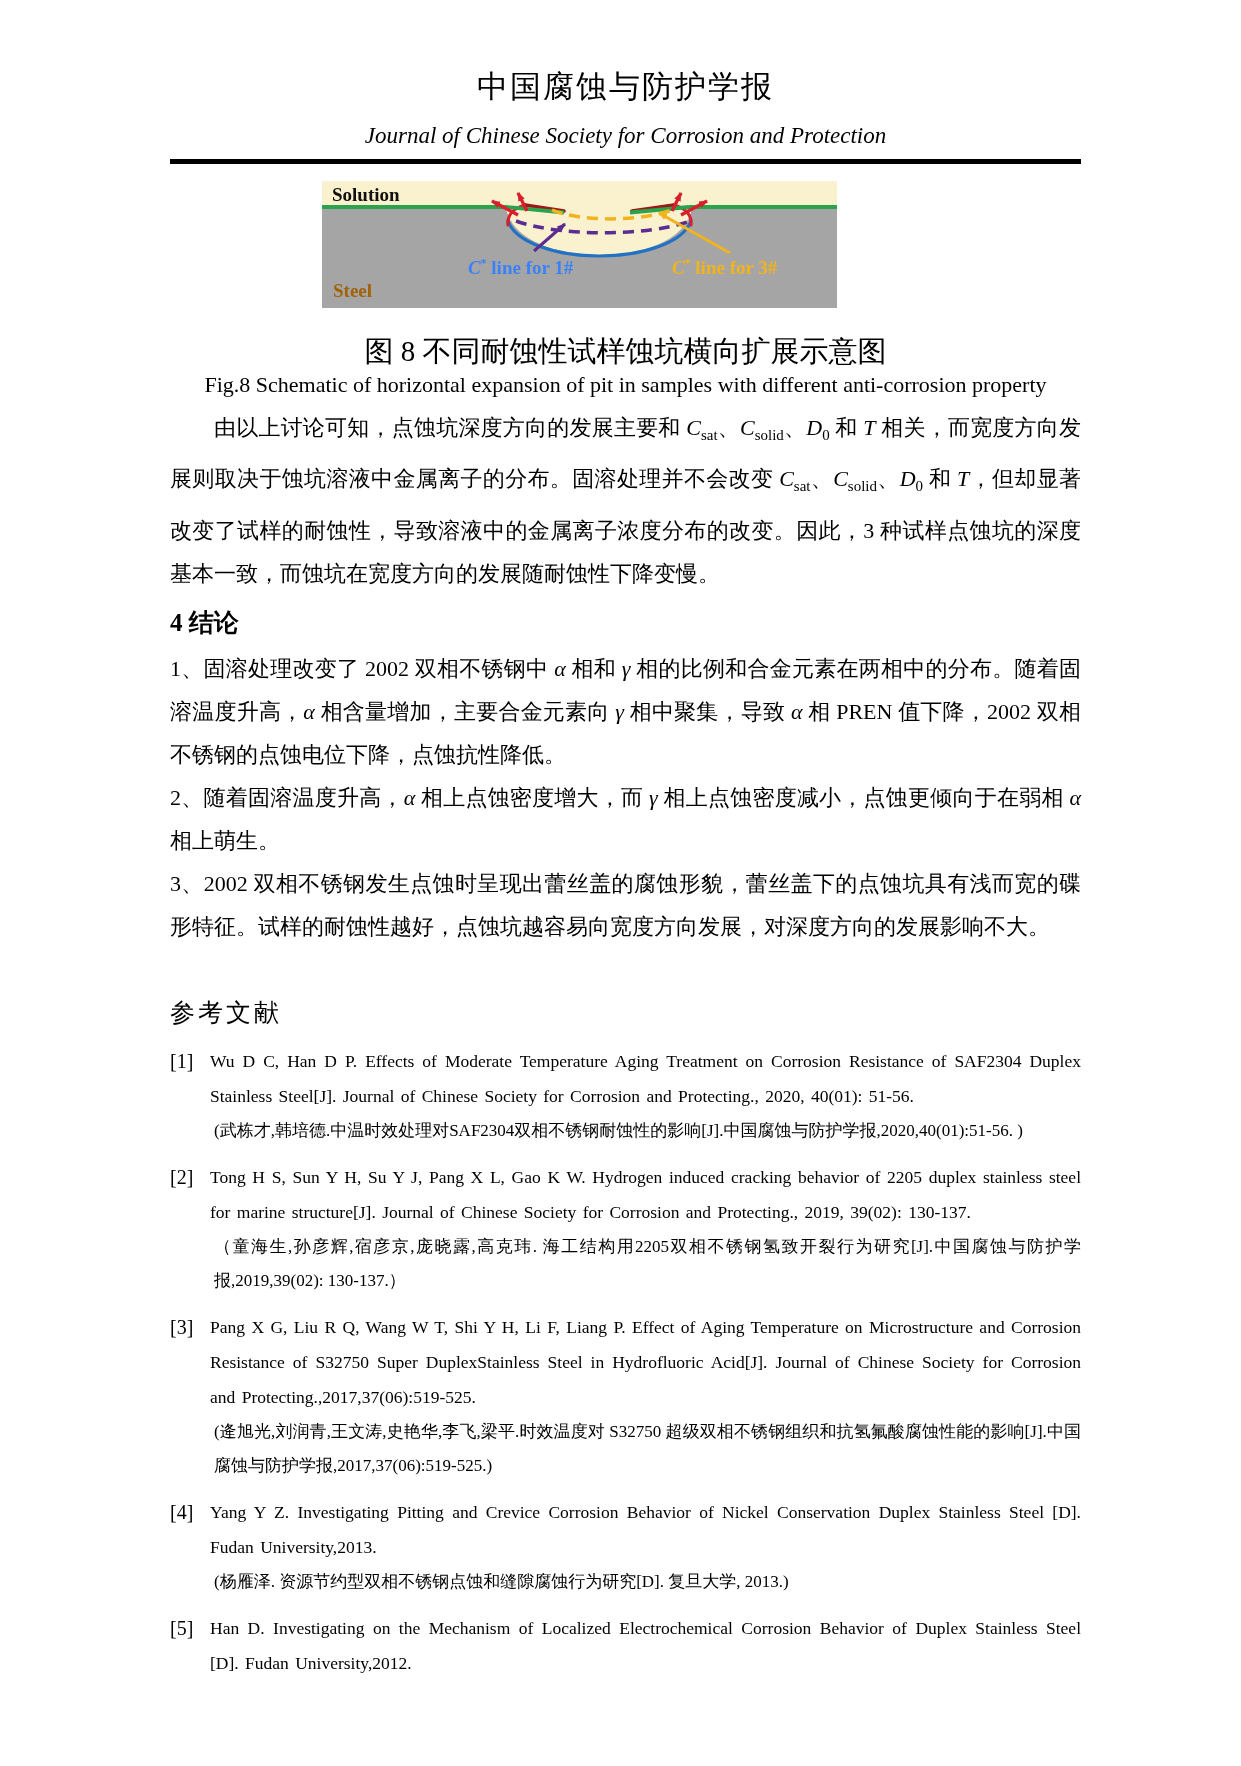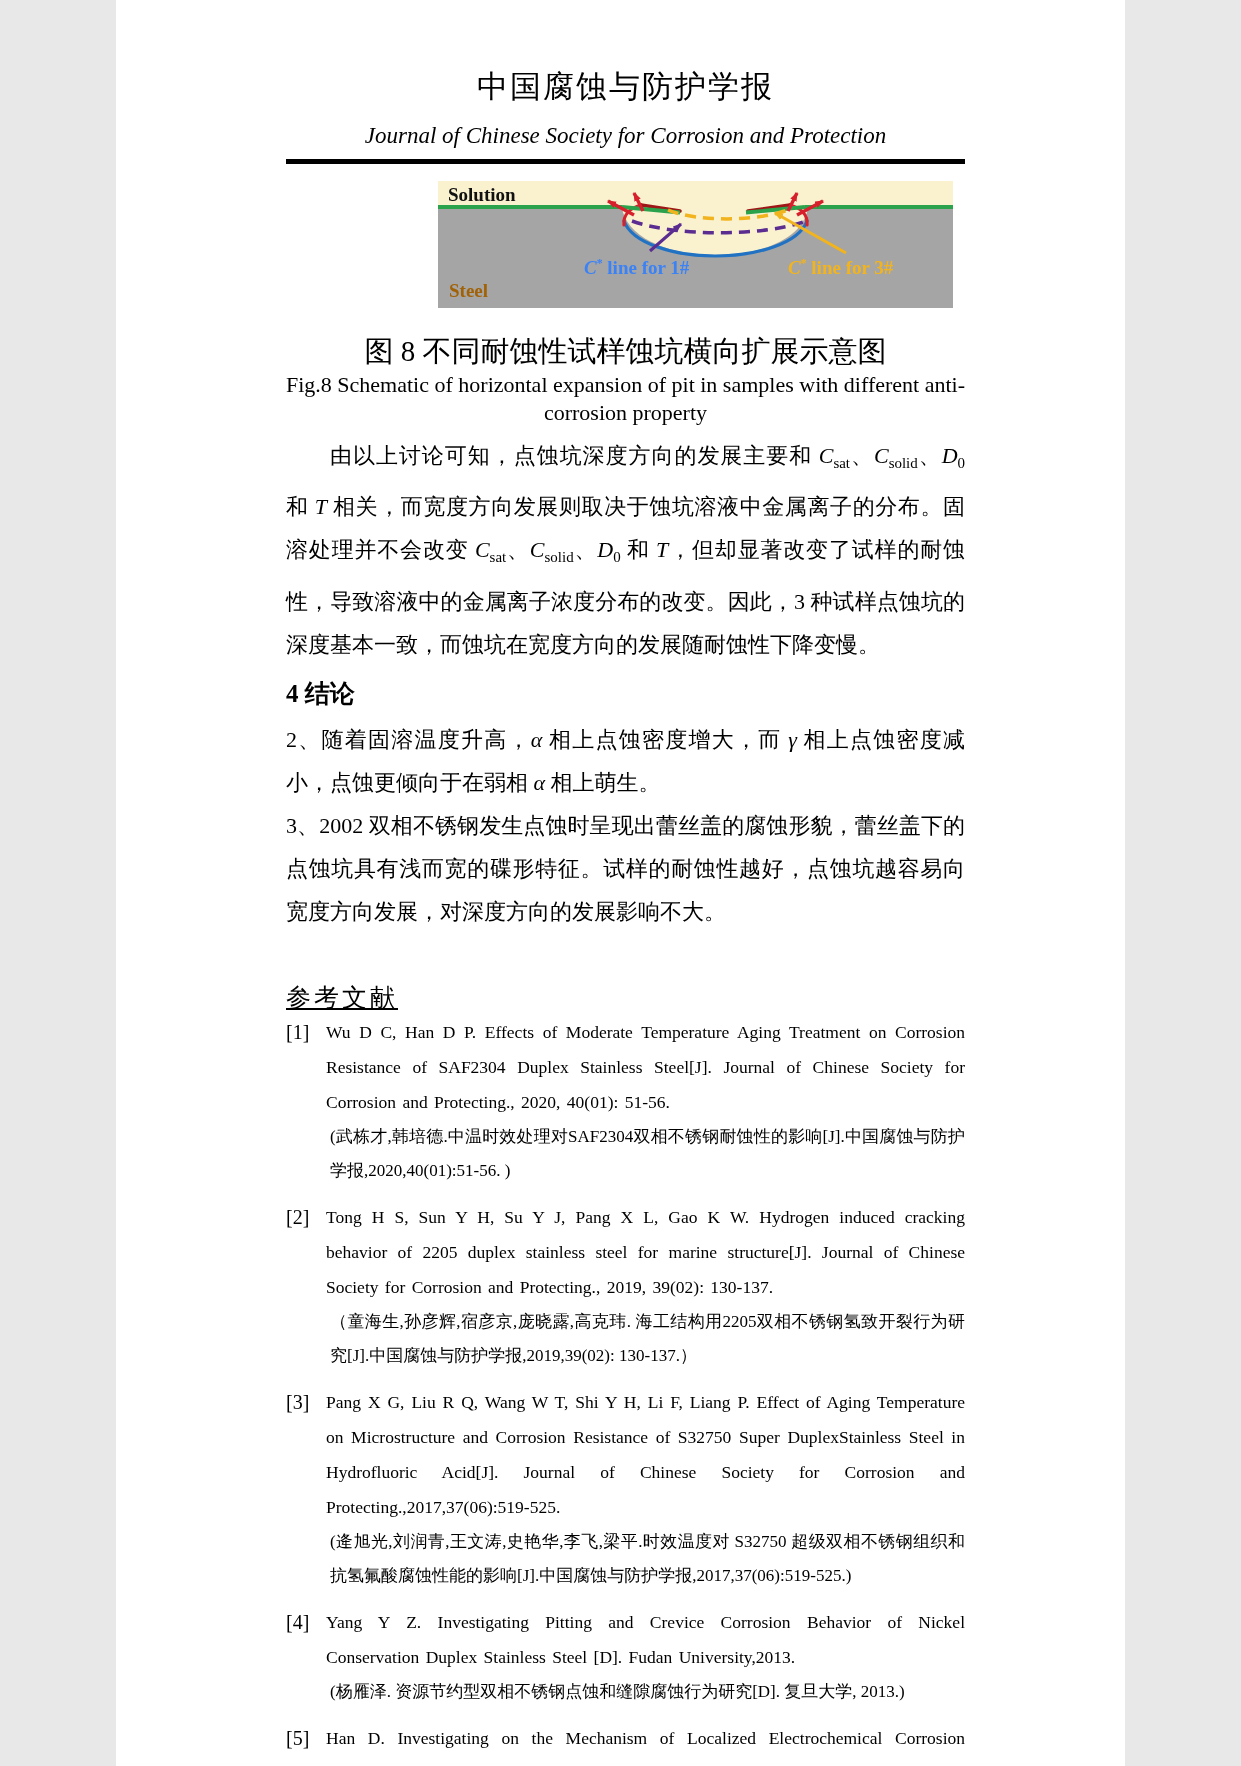--- a/index.html
+++ b/index.html
@@ -1,18 +1,18 @@
 <!DOCTYPE html>
 <html><head>
 <meta charset="utf-8">
 <style>
   html,body{margin:0;padding:0;background:#e8e8e8;}
   .page{
     position:relative;
-    width:1009px;height:1766px;
+    width:1241px;height:1766px;
     margin:0 auto;
     background:#ffffff;
     box-sizing:border-box;
     padding:68px 160px 30px 170px;
     font-family:"Liberation Serif","DejaVu Serif",serif;
     color:#000;
     overflow:hidden;
   }
   
   .jtitle{ text-align:center; font-size:31px; letter-spacing:2px; line-height:38px;}
@@ -34,21 +34,21 @@
   
   p.body{
     font-size:22px; line-height:43px; text-align:justify;
     margin:0; word-break:break-all;
   }
   p.body.indent{ text-indent:2em; margin-top:7px;}
   p.body i{font-style:italic; font-family:"Liberation Serif","DejaVu Serif",serif;}
   p.body sub{font-size:0.68em;}
   h2.sec{ font-size:25px; font-weight:bold; margin:10px 0 6px 0; line-height:36px;}
   
-  h3.refs-h{ font-size:25px; font-weight:normal; margin:48px 0 0 0; line-height:34px; letter-spacing:3px;text-decoration:underline;}
+  h3.refs-h{ font-size:25px; font-weight:normal; margin:48px 0 14px 0; line-height:34px; letter-spacing:3px;}
   .ref{ display:flex; margin-bottom:12px;}
   .refnum{ flex:0 0 40px; font-size:20px; line-height:35px;}
   .reftext{ flex:1;}
   .ref-en{ margin:0; font-size:17.5px; line-height:35px; text-align:justify; word-spacing:2px;}
   .ref-zh{ margin:0; font-size:17px; line-height:34px; text-align:justify; padding-left:4px;}
   .ref-zh:empty{display:none;}
 </style>
 </head>
 <body>
 
@@ -110,20 +110,21 @@
     <figcaption>
       <div class="cap-zh">图 8  不同耐蚀性试样蚀坑横向扩展示意图</div>
       <div class="cap-en">Fig.8 Schematic of horizontal expansion of pit in samples with different anti-corrosion property</div>
     </figcaption>
   </figure>
 
   <p class="body indent"><span>由以上讨论可知，点蚀坑深度方向的发展主要和 </span><i>C</i><sub>sat</sub><span>、</span><i>C</i><sub>solid</sub><span>、</span><i>D</i><sub>0</sub><span> 和 </span><i>T</i><span> 相关，而宽度方向发展则取决于蚀坑溶液中金属离子的分布。固溶处理并不会改变 </span><i>C</i><sub>sat</sub><span>、</span><i>C</i><sub>solid</sub><span>、</span><i>D</i><sub>0</sub><span> 和 </span><i>T</i><span>，但却显著改变了试样的耐蚀性，导致溶液中的金属离子浓度分布的改变。因此，3 种试样点蚀坑的深度基本一致，而蚀坑在宽度方向的发展随耐蚀性下降变慢。</span></p>
 
   <h2 class="sec">4  结论</h2>
 
+  <p class="body"><span>1、固溶处理改变了 2002 双相不锈钢中 </span><i>α</i><span> 相和 </span><i>γ</i><span> 相的比例和合金元素在两相中的分布。随着固溶温度升高，</span><i>α</i><span> 相含量增加，主要合金元素向 </span><i>γ</i><span> 相中聚集，导致 </span><i>α</i><span> 相 PREN 值下降，2002 双相不锈钢的点蚀电位下降，点蚀抗性降低。</span></p>
   <p class="body"><span>2、随着固溶温度升高，</span><i>α</i><span> 相上点蚀密度增大，而 </span><i>γ</i><span> 相上点蚀密度减小，点蚀更倾向于在弱相 </span><i>α</i><span> 相上萌生。</span></p>
   <p class="body"><span>3、2002 双相不锈钢发生点蚀时呈现出蕾丝盖的腐蚀形貌，蕾丝盖下的点蚀坑具有浅而宽的碟形特征。试样的耐蚀性越好，点蚀坑越容易向宽度方向发展，对深度方向的发展影响不大。</span></p>
 
   <h3 class="refs-h">参考文献</h3>
 
   <div>
     <div class="ref">
       <span class="refnum">[1]</span>
       <div class="reftext">
         <p class="ref-en">Wu D C, Han D P. Effects of Moderate Temperature Aging Treatment on Corrosion Resistance of SAF2304 Duplex Stainless Steel[J]. Journal of Chinese Society for Corrosion and Protecting., 2020, 40(01): 51-56.</p>

